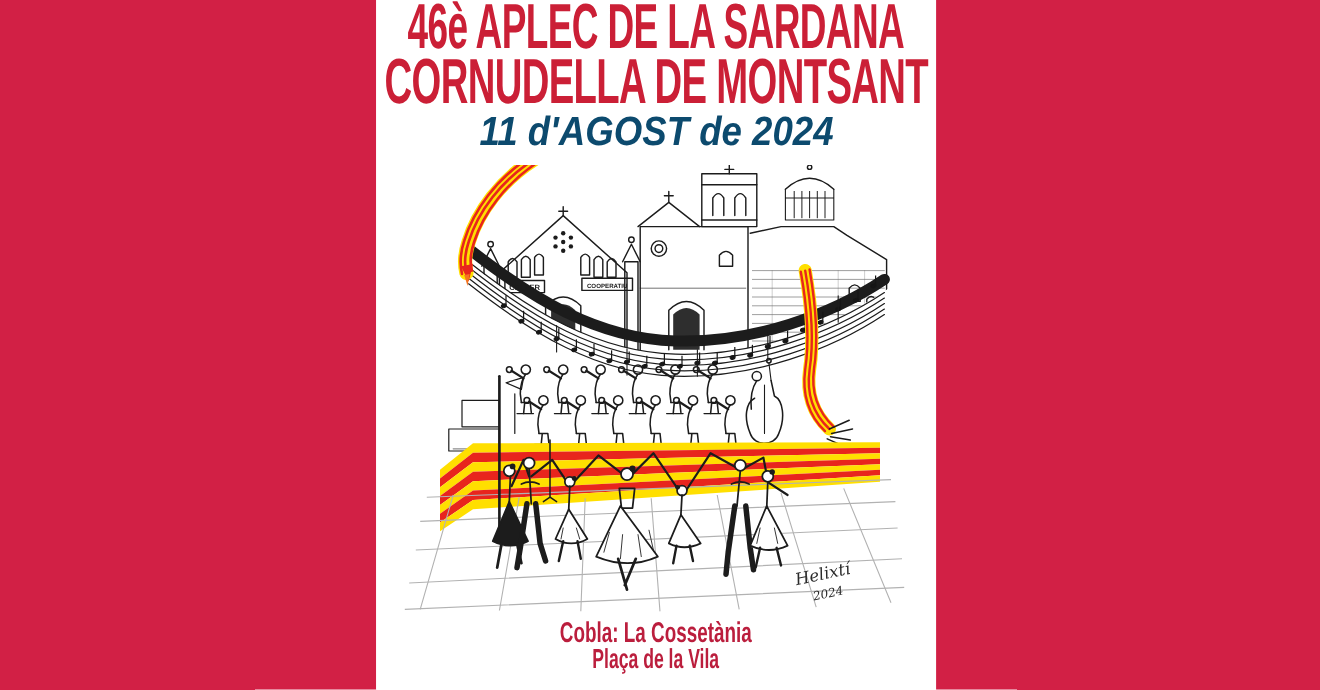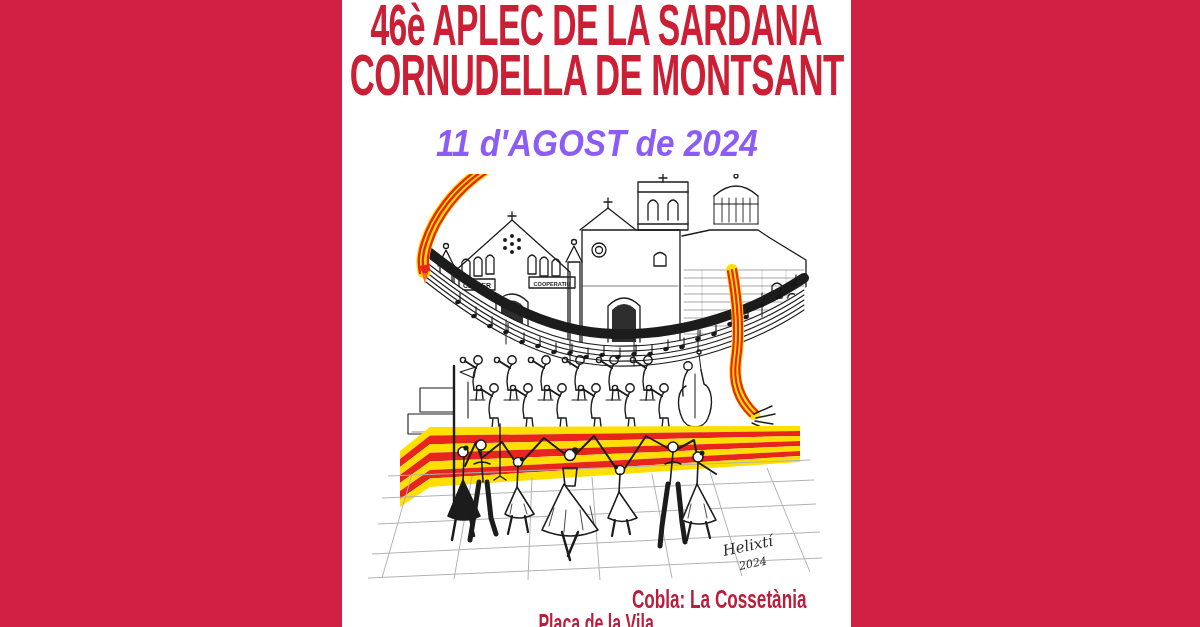--- a/index.html
+++ b/index.html
@@ -10,25 +10,25 @@
   .band.left{width:342px;}
   .band.right{width:349px;}
   .poster{width:509px;height:627px;flex:none;background:#ffffff;overflow:hidden;}
   .line{display:flex;justify-content:center;align-items:flex-end;}
   .cond{display:inline-block;white-space:nowrap;transform-origin:50% 50%;}
   .t1,.t2{font-weight:bold;font-size:58px;line-height:50px;color:#cb1f36;letter-spacing:-1px;}
   .t1{margin-top:0;}
   .t2{margin-top:0;}
   .t1 .cond{transform:scaleX(0.58);}
   .t2 .cond{transform:scaleX(0.60);}
-  .t3{font-weight:bold;font-style:italic;font-size:37px;line-height:40px;color:#8b5cf6;margin-top:24px;}
+  .t3{font-weight:bold;font-style:italic;font-size:37px;line-height:40px;color:#0c4a6e;margin-top:0;}
   .t3 .cond{transform:scaleX(0.90);}
   .illus{display:block;margin:10px auto 0;}
   .f1,.f2,.f3{font-weight:bold;color:#bb1e3d;}
-  .f1{font-size:26px;line-height:26px;margin-top:6px;justify-content:flex-end;}
+  .f1{font-size:26px;line-height:26px;margin-top:6px;}
   .f1 .cond{transform:scaleX(0.66);}
   .f2{font-size:25px;line-height:23px;}
   .f2 .cond{transform:scaleX(0.64);}
   svg .ink{stroke:#1c1c1c;fill:none;stroke-linecap:round;stroke-linejoin:round;}
 </style>
 </head>
 <body>
 
 <div class="stage">
   <div class="band left"></div>

